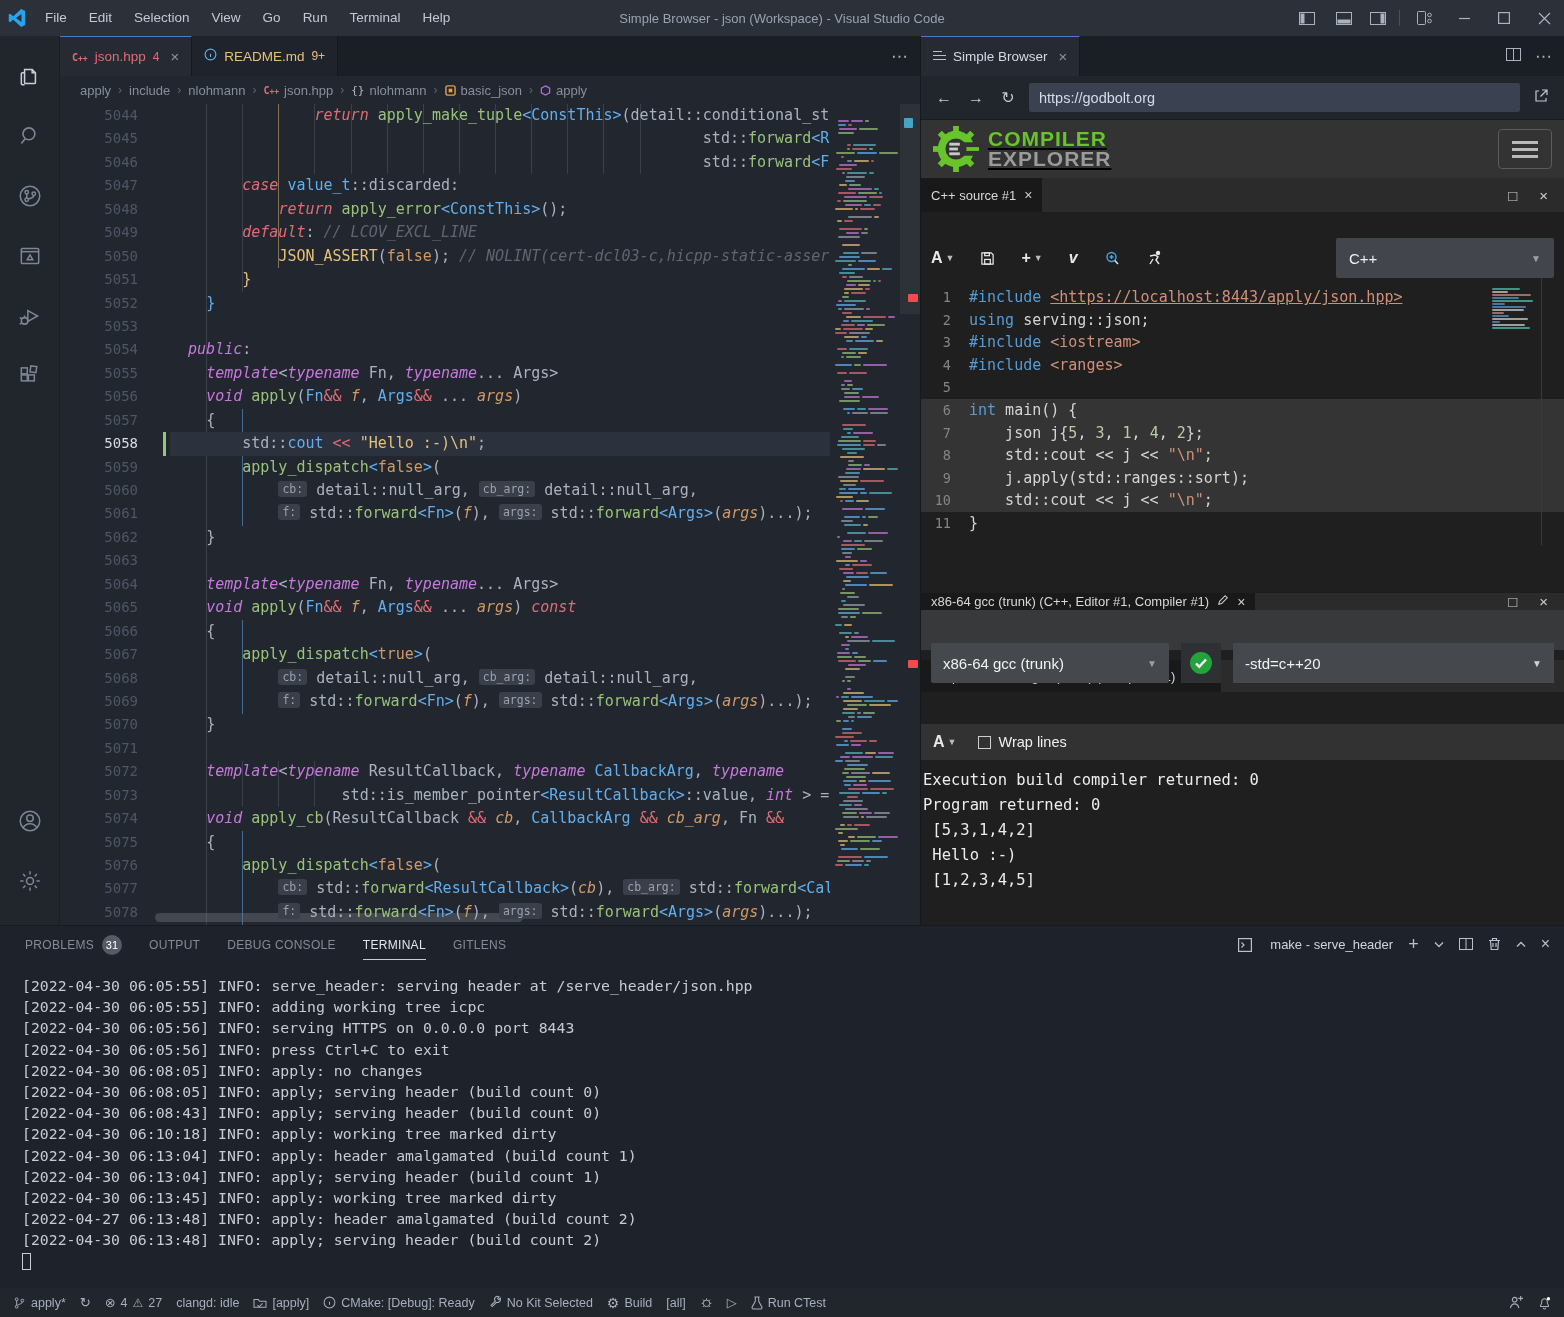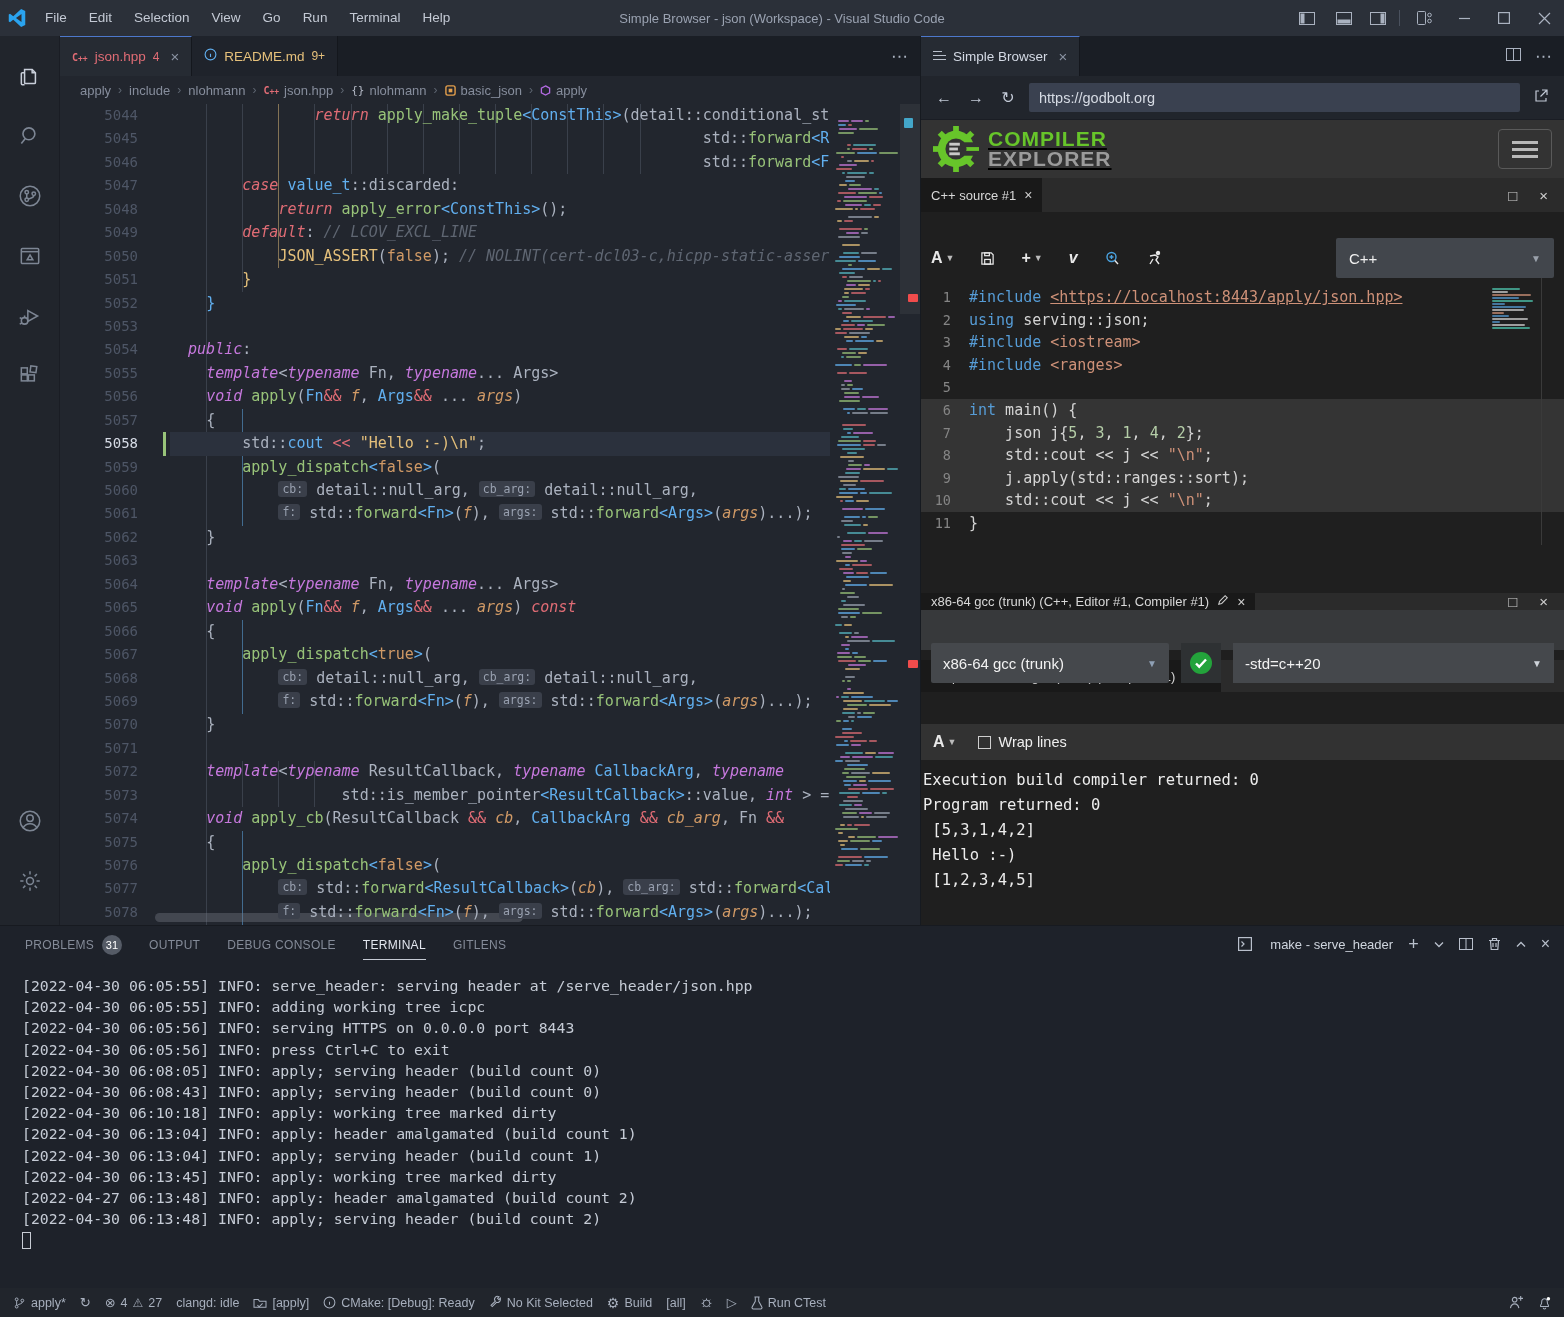--- a/index.html
+++ b/index.html
@@ -109,21 +109,21 @@
   .out-line{height:25px;line-height:25px;font-size:15.5px;color:#ececec;font-family:"DejaVu Sans Mono",monospace;white-space:pre;}
 
   
   .panel{height:363px;background:#1e222a;border-top:1px solid #171a20;display:flex;flex-direction:column;}
   .panel-row{height:36px;display:flex;align-items:center;padding:0 14px 0 25px;}
   .ptabs{display:flex;gap:27px;align-items:center;}
   .ptab{font-size:12px;letter-spacing:.3px;color:#848b98;display:flex;align-items:center;gap:8px;padding:9px 0 7px;border-bottom:1px solid transparent;}
   .ptab.active{color:#e2e6ee;border-bottom:1px solid #c5cad3;}
   .pbadge{background:#555b66;color:#fff;border-radius:50%;width:20px;height:20px;display:flex;align-items:center;justify-content:center;font-size:11px;}
   .panel-right{margin-left:auto;display:flex;align-items:center;gap:15px;color:#b9c0cc;}
-  .pterm-title{display:flex;align-items:flex-start;gap:18px;font-size:13px;color:#cfd5de;}
+  .pterm-title{display:flex;align-items:flex-end;gap:18px;font-size:13px;color:#cfd5de;}
   .p-ic{font-size:14px;display:flex;align-items:center;}
   .terminal{flex:1;padding:13px 0 0 22px;}
   .t-line{height:21.2px;line-height:21.2px;font-size:14.8px;color:#c6ccd6;font-family:"DejaVu Sans Mono",monospace;white-space:pre;}
   .t-cursor{width:9px;height:17px;border:1px solid #c8ccd4;margin-top:3px;}
 
   
   .statusbar{height:29px;background:#21252c;display:flex;align-items:center;color:#a7afbd;font-size:12.5px;padding:0 6px;}
   .sb-item{display:flex;align-items:center;gap:5px;padding:0 7px;height:100%;}
   .sb-item svg{display:block;}
   .sb-right{margin-left:auto;display:flex;align-items:center;}
@@ -1415,20 +1415,21 @@
           </svg>
         </span>
       <span class="p-ic" style="font-size:16px;">×</span>
     </div>
   </div>
   <div class="terminal" id="terminal">
       <div class="t-line">[2022-04-30 06:05:55] INFO: serve_header: serving header at /serve_header/json.hpp</div>
       <div class="t-line">[2022-04-30 06:05:55] INFO: adding working tree icpc</div>
       <div class="t-line">[2022-04-30 06:05:56] INFO: serving HTTPS on 0.0.0.0 port 8443</div>
       <div class="t-line">[2022-04-30 06:05:56] INFO: press Ctrl+C to exit</div>
+      <div class="t-line">[2022-04-30 06:08:05] INFO: apply: no changes</div>
       <div class="t-line">[2022-04-30 06:08:05] INFO: apply; serving header (build count 0)</div>
       <div class="t-line">[2022-04-30 06:08:43] INFO: apply; serving header (build count 0)</div>
       <div class="t-line">[2022-04-30 06:10:18] INFO: apply: working tree marked dirty</div>
       <div class="t-line">[2022-04-30 06:13:04] INFO: apply: header amalgamated (build count 1)</div>
       <div class="t-line">[2022-04-30 06:13:04] INFO: apply; serving header (build count 1)</div>
       <div class="t-line">[2022-04-30 06:13:45] INFO: apply: working tree marked dirty</div>
       <div class="t-line">[2022-04-27 06:13:48] INFO: apply: header amalgamated (build count 2)</div>
       <div class="t-line">[2022-04-30 06:13:48] INFO: apply; serving header (build count 2)</div>
       <div class="t-cursor"></div>
     </div>

